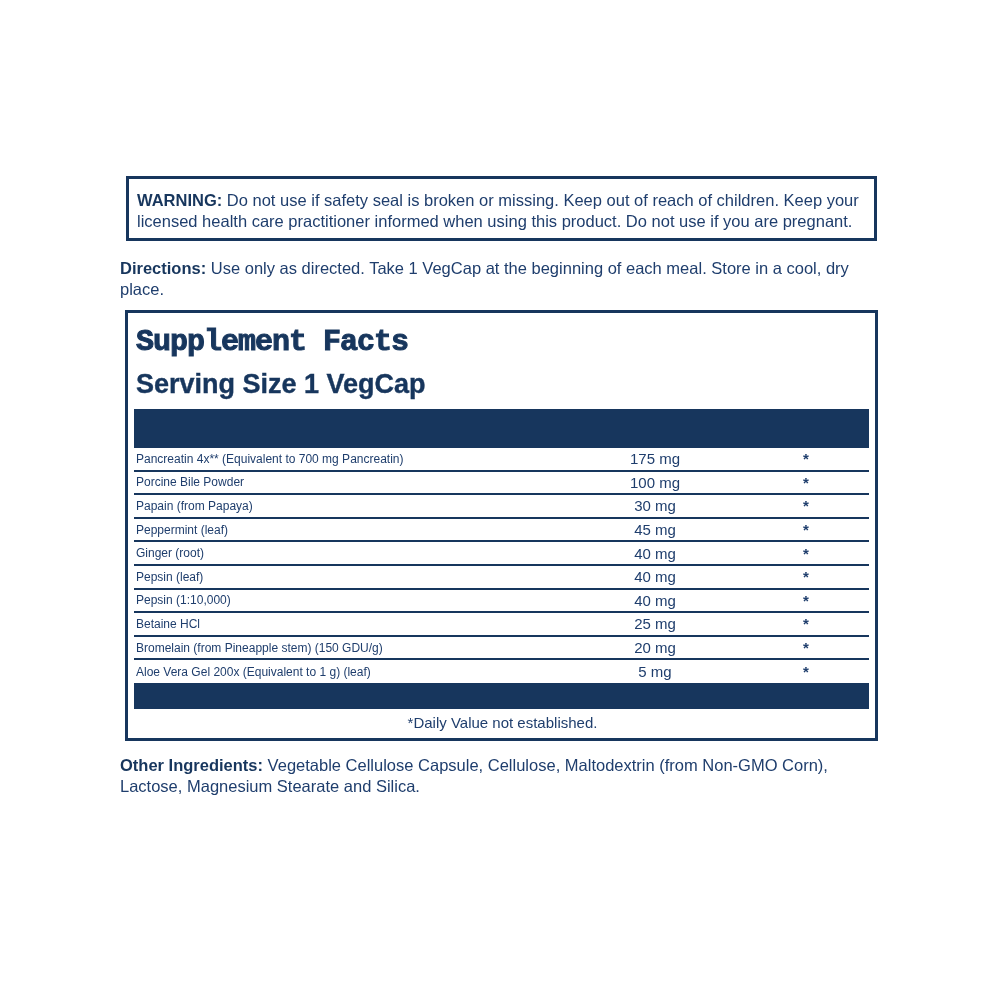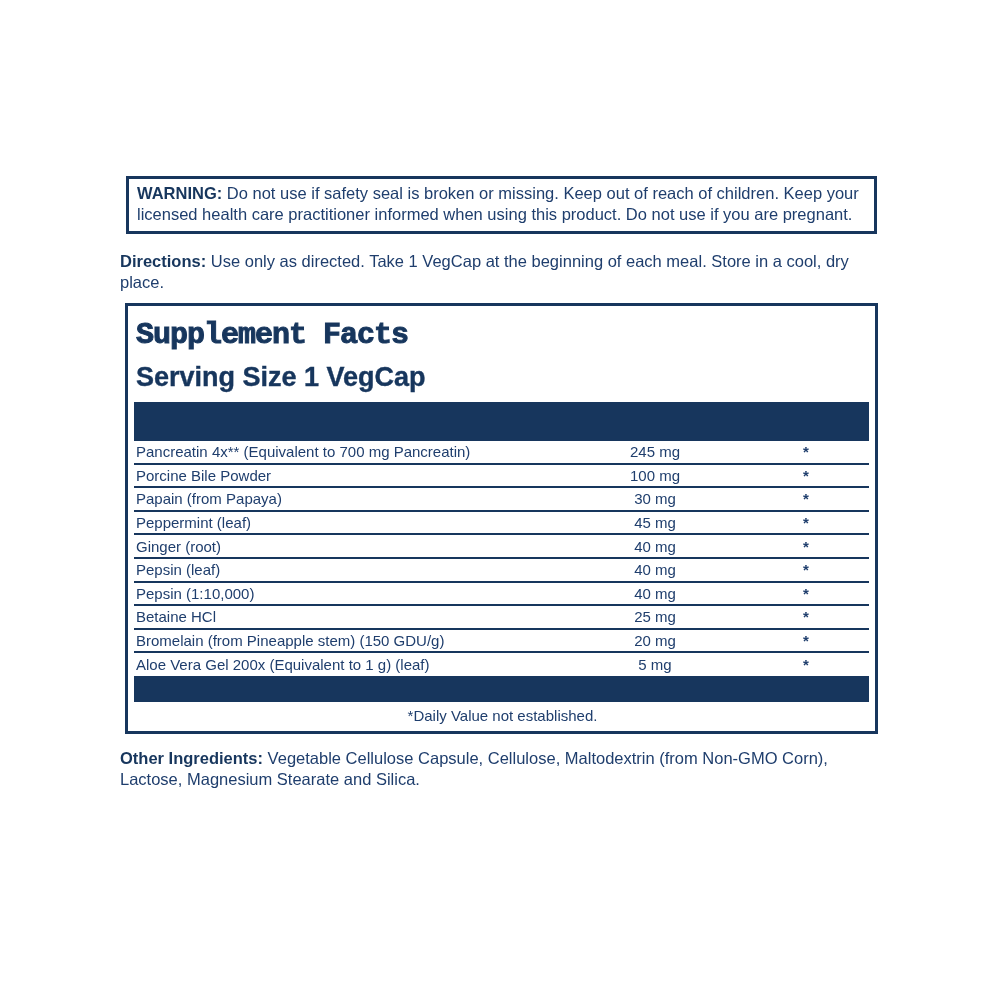--- a/index.html
+++ b/index.html
@@ -11,21 +11,21 @@
     width:1000px;height:1000px;position:relative;
     font-family:"Liberation Sans", sans-serif;
     color:var(--text);
     -webkit-font-smoothing:antialiased;
   }
   .label-wrap{position:absolute;left:120px;top:170px;width:760px;}
 
   
   .warning-box{
     border:3px solid var(--navy);
-    padding:4px 8px 6px 8px;
+    padding:11px 8px 6px 8px;
     margin:6px 0 0 6px;
     width:729px;
     font-size:16.5px;line-height:21px;
     color:var(--text);
   }
   .bold-label{font-weight:bold;color:var(--navy);}
 
   
   .directions{
     margin:17px 0 0 0;
@@ -68,21 +68,21 @@
   .sf-col-header{
     font-weight:bold;color:var(--navy);
     font-size:15px;line-height:17px;
     text-align:center;align-self:center;
   }
   .hdr-amount{width:100px;margin:0 auto;}
   .hdr-dv{width:62px;margin:0 auto;}
 
   .sf-row{height:21.6px;border-bottom:2px solid var(--navy);}
   .sf-row:last-child{border-bottom:none;height:23px;}
-  .sf-name{font-size:15px;color:var(--text);padding-left:2px;white-space:nowrap;overflow:hidden;}
+  .sf-name{font-size:12px;color:var(--text);padding-left:2px;white-space:nowrap;overflow:hidden;}
   .sf-amount{font-size:15px;color:var(--text);text-align:center;}
   .sf-dv{font-size:15px;font-weight:bold;color:var(--text);text-align:center;}
 
   .sf-footnote{
     font-size:15px;color:var(--text);
     padding:5px 0 3px 2px;
     text-align:center;
   }
 
   
@@ -112,21 +112,21 @@
     <div class="sf-serving">Serving Size 1 VegCap</div>
 
     <div class="sf-bar bar-thick"></div>
 
 
     <div class="sf-bar bar-thin"></div>
 
     <div class="sf-table">
       <div class="sf-grid sf-row">
         <span class="sf-name">Pancreatin 4x** (Equivalent to 700 mg Pancreatin)</span>
-        <span class="sf-amount">245 mg</span>
+        <span class="sf-amount">175 mg</span>
         <span class="sf-dv">*</span>
       </div>
 
       <div class="sf-grid sf-row">
         <span class="sf-name">Porcine Bile Powder</span>
         <span class="sf-amount">100 mg</span>
         <span class="sf-dv">*</span>
       </div>
 
       <div class="sf-grid sf-row">

